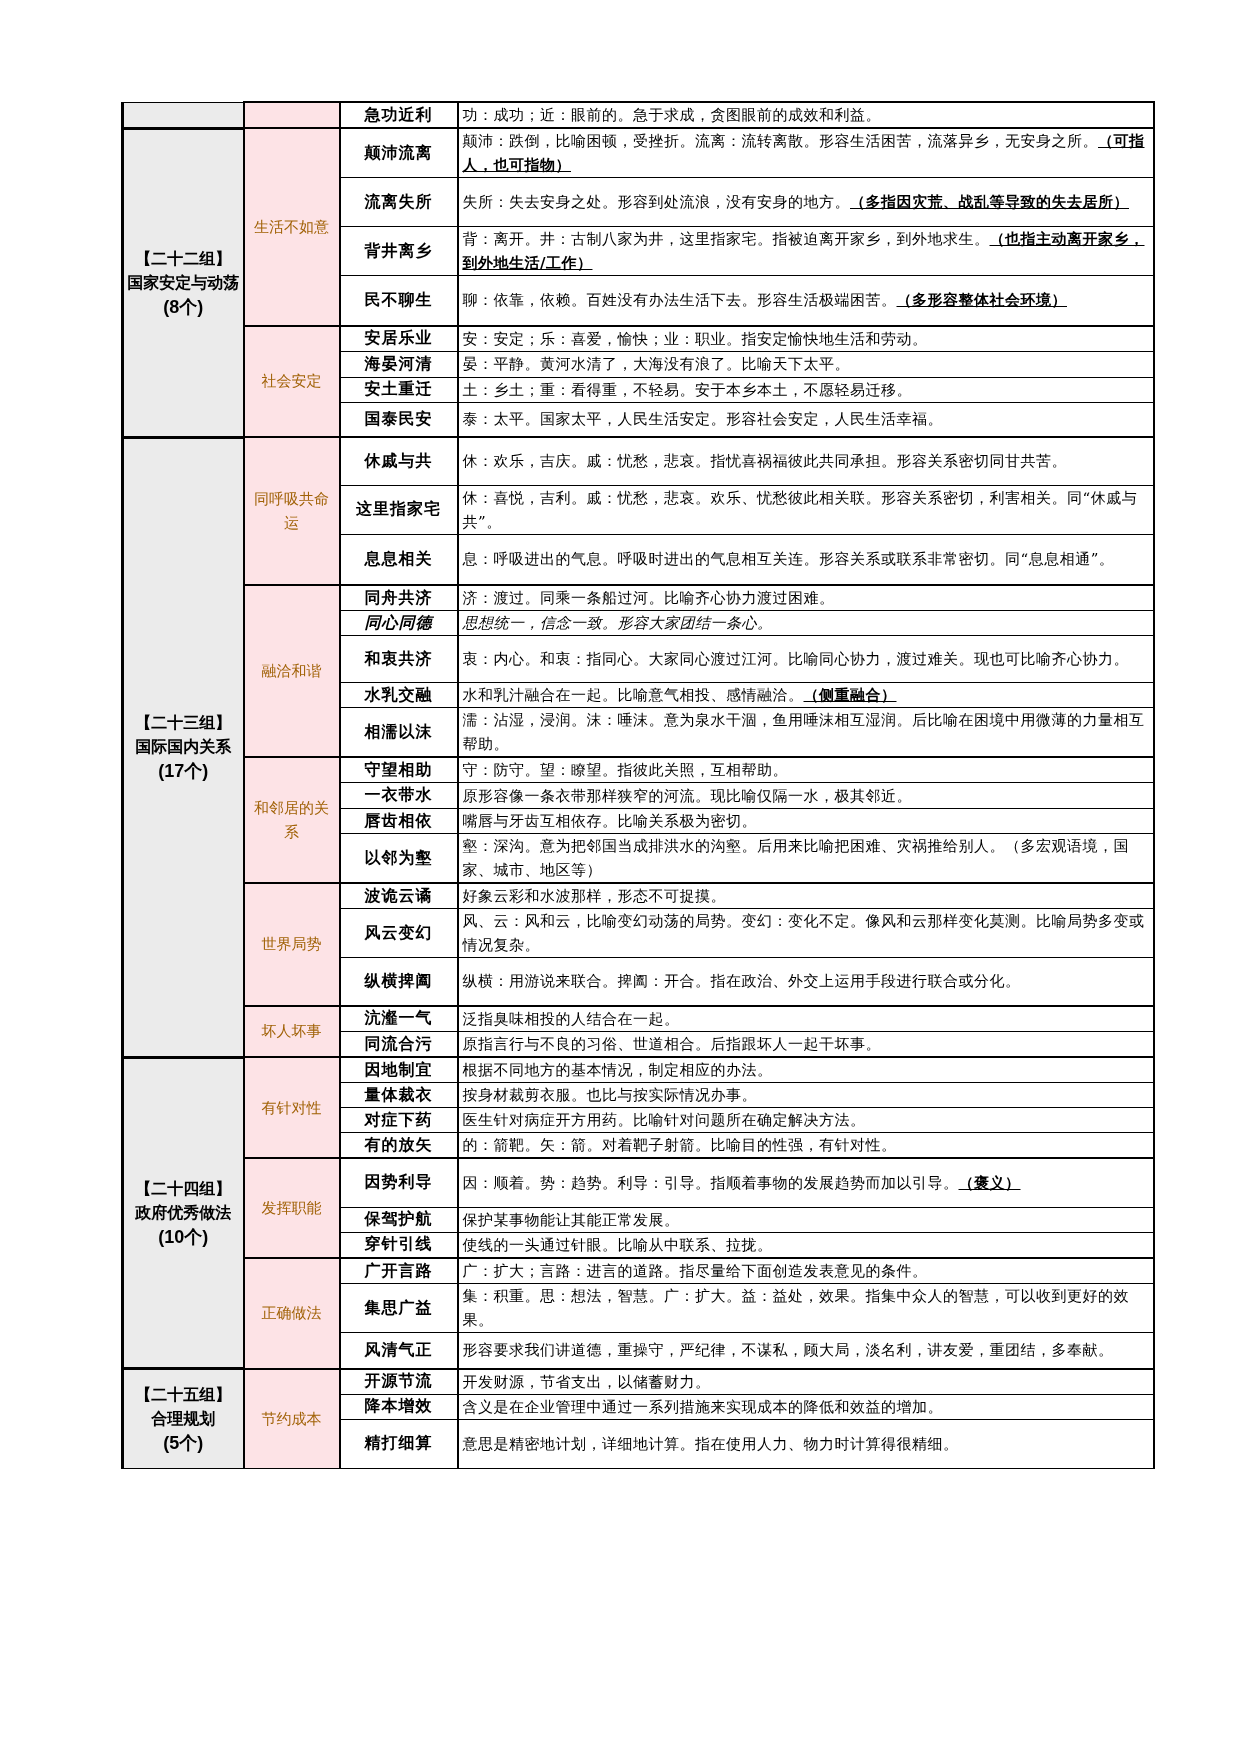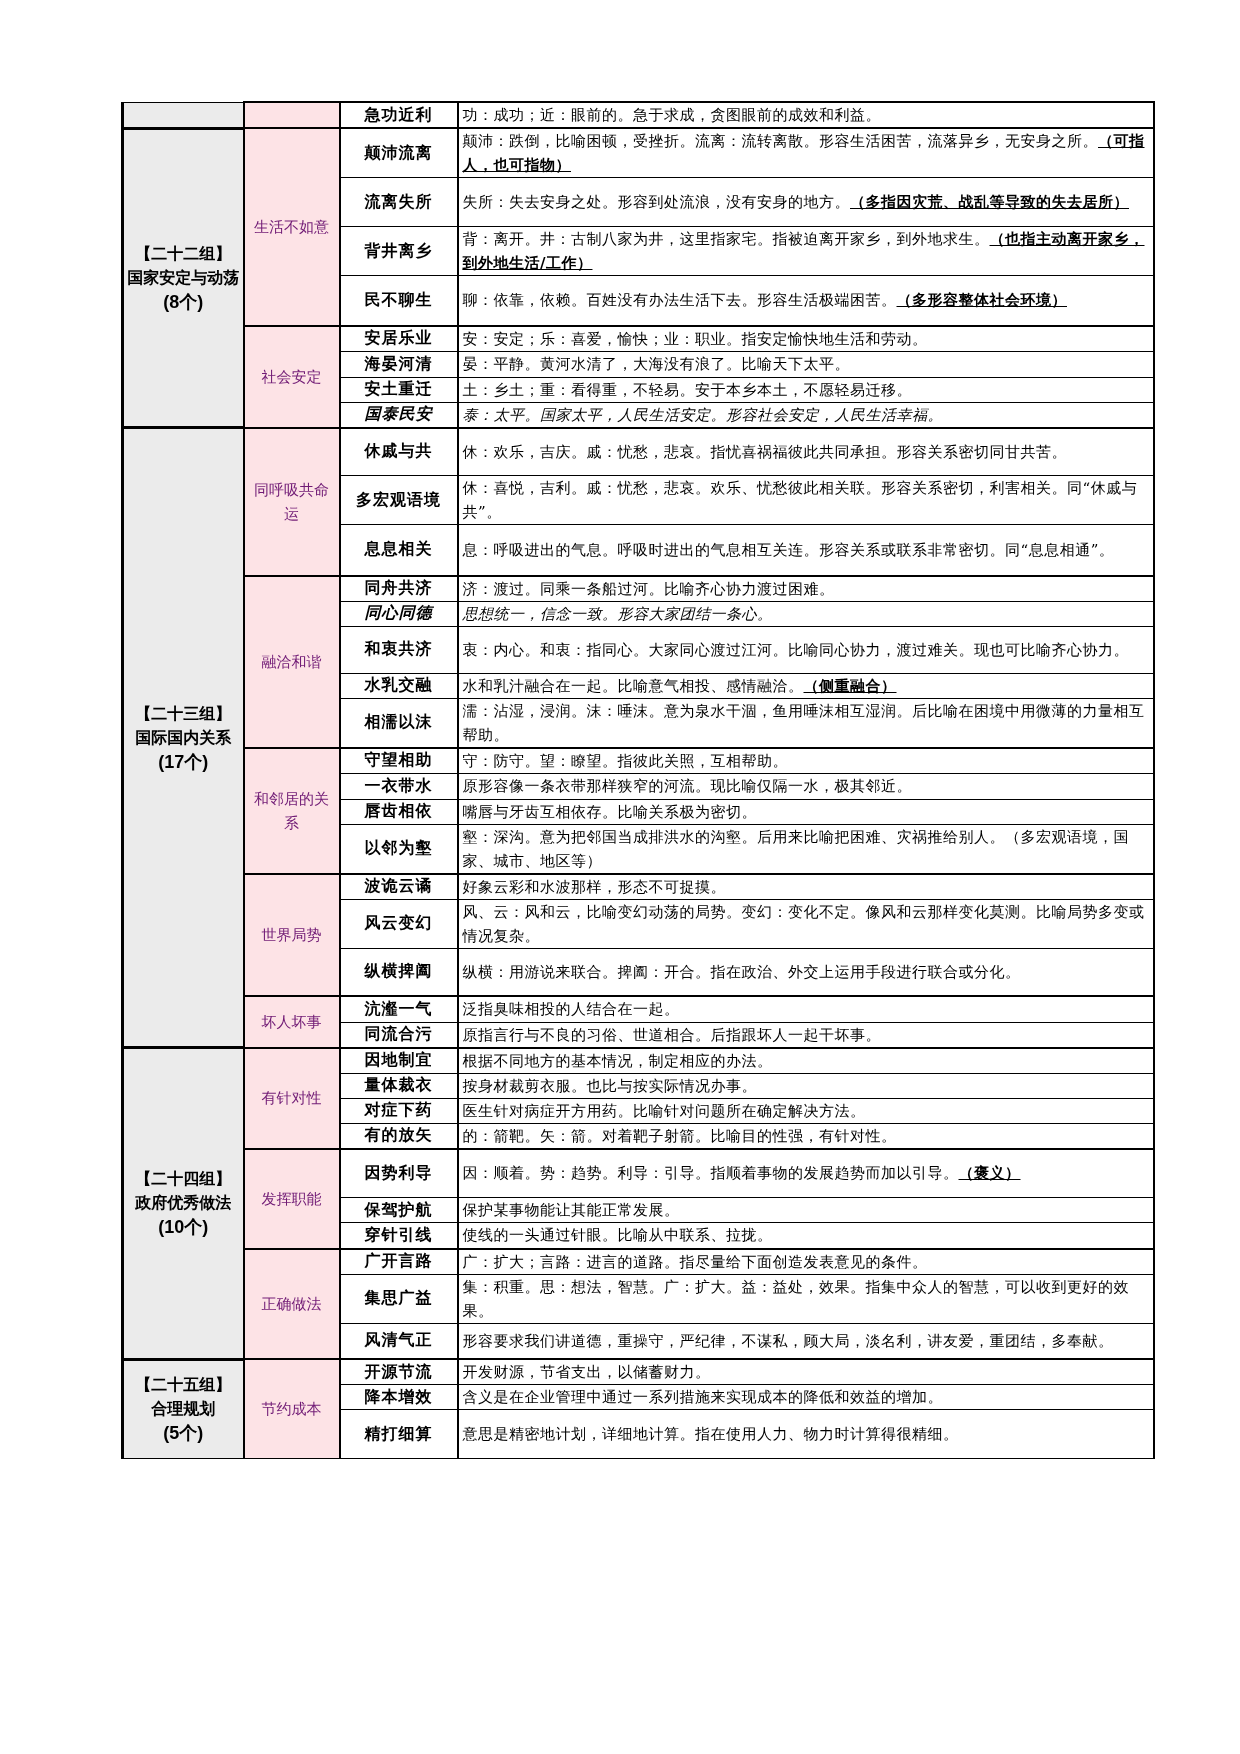--- a/index.html
+++ b/index.html
@@ -2,21 +2,21 @@
 <html><head>
 <meta charset="utf-8">
 <style>
   html, body { margin: 0; padding: 0; background: #ffffff; }
   body { width: 1240px; height: 1754px; position: relative; overflow: hidden;
          font-family: "DejaVu Serif", "Liberation Serif", serif; color: #000; }
   #sheet { position: absolute; left: 121px; top: 101px; width: 1031px; border-collapse: collapse; table-layout: fixed; }
   #sheet td { border: 1px solid #000; padding: 0; vertical-align: middle; }
   #sheet td.group { background: #ebebeb; border-left: 3px solid #000; border-right: 2px solid #000; text-align: center;
                     font-weight: bold; font-size: 16px; line-height: 24px; }
-  #sheet td.cat { background: #fde3e6; border-right: 2px solid #000; text-align: center; font-size: 15px; line-height: 24px; color: #701a75; padding: 0 6px; }
+  #sheet td.cat { background: #fde3e6; border-right: 2px solid #000; text-align: center; font-size: 15px; line-height: 24px; color: #a16207; padding: 0 6px; }
   #sheet td.idiom { text-align: center; font-weight: bold; font-size: 16px; border-right: 2px solid #000; letter-spacing: 1px; }
   #sheet td.def { font-size: 15px; line-height: 24px; padding: 0 4px 0 4px; border-right: 2px solid #000; letter-spacing: 0.5px; }
   #sheet tr.gstart td { border-top: 3px solid #000; }
   #sheet tr.cstart td.idiom, #sheet tr.cstart td.def, #sheet tr.cstart td.cat { border-top: 2px solid #000; }
   .def .em { font-weight: bold; text-decoration: underline; }
   .gcount { font-family: "Liberation Sans", sans-serif; font-weight: bold; font-size: 18px; }
 </style>
 </head>
 <body>
 
@@ -66,36 +66,36 @@
         <td class="def"><span>安：安定；乐：喜爱，愉快；业：职业。指安定愉快地生活和劳动。</span><span class="em"></span></td>
       </tr>
       <tr style="height: 26px;">
         <td class="idiom">海晏河清</td>
         <td class="def"><span>晏：平静。黄河水清了，大海没有浪了。比喻天下太平。</span><span class="em"></span></td>
       </tr>
       <tr style="height: 25px;">
         <td class="idiom">安土重迁</td>
         <td class="def"><span>土：乡土；重：看得重，不轻易。安于本乡本土，不愿轻易迁移。</span><span class="em"></span></td>
       </tr>
-      <tr style="height: 25px; font-style: italic;">
+      <tr style="height: 35px;">
         <td class="idiom">国泰民安</td>
         <td class="def"><span>泰：太平。国家太平，人民生活安定。形容社会安定，人民生活幸福。</span><span class="em"></span></td>
       </tr>
       <tr class="gstart cstart" style="height: 48px;">
         <td class="group" rowspan="17">
           <div>【二十三组】</div>
           <div>国际国内关系</div>
           <div class="gcount">(17个)</div>
         </td>
         <td class="cat" rowspan="3">同呼吸共命运</td>
         <td class="idiom">休戚与共</td>
         <td class="def"><span>休：欢乐，吉庆。戚：忧愁，悲哀。指忧喜祸福彼此共同承担。形容关系密切同甘共苦。</span><span class="em"></span></td>
       </tr>
       <tr style="height: 46px;">
-        <td class="idiom">多宏观语境</td>
+        <td class="idiom">这里指家宅</td>
         <td class="def"><span>休：喜悦，吉利。戚：忧愁，悲哀。欢乐、忧愁彼此相关联。形容关系密切，利害相关。同“休戚与共”。</span><span class="em"></span></td>
       </tr>
       <tr style="height: 51px;">
         <td class="idiom">息息相关</td>
         <td class="def"><span>息：呼吸进出的气息。呼吸时进出的气息相互关连。形容关系或联系非常密切。同“息息相通”。</span><span class="em"></span></td>
       </tr>
       <tr class="cstart" style="height: 24px;">
         <td class="cat" rowspan="5">融洽和谐</td>
         <td class="idiom">同舟共济</td>
         <td class="def"><span>济：渡过。同乘一条船过河。比喻齐心协力渡过困难。</span><span class="em"></span></td>

